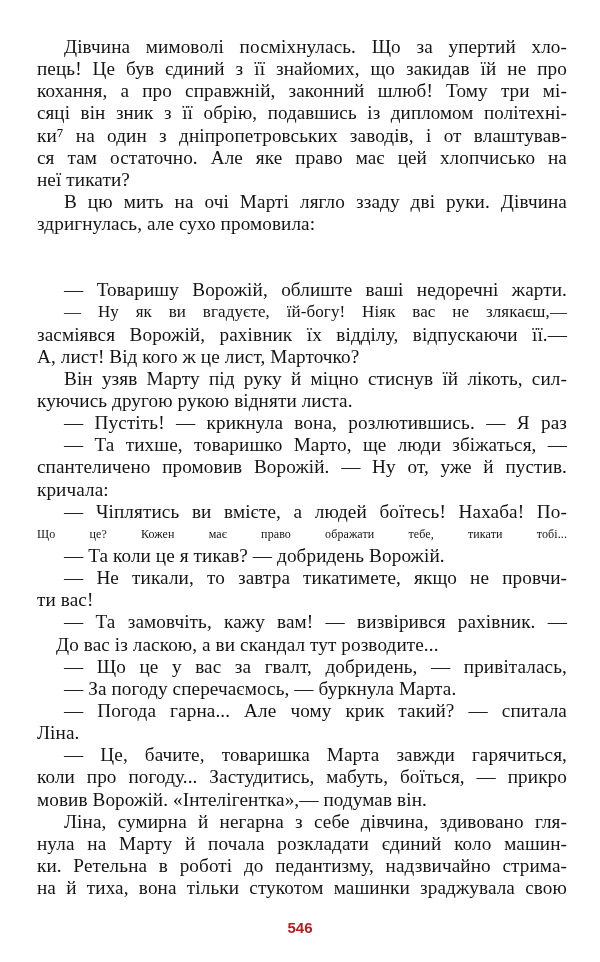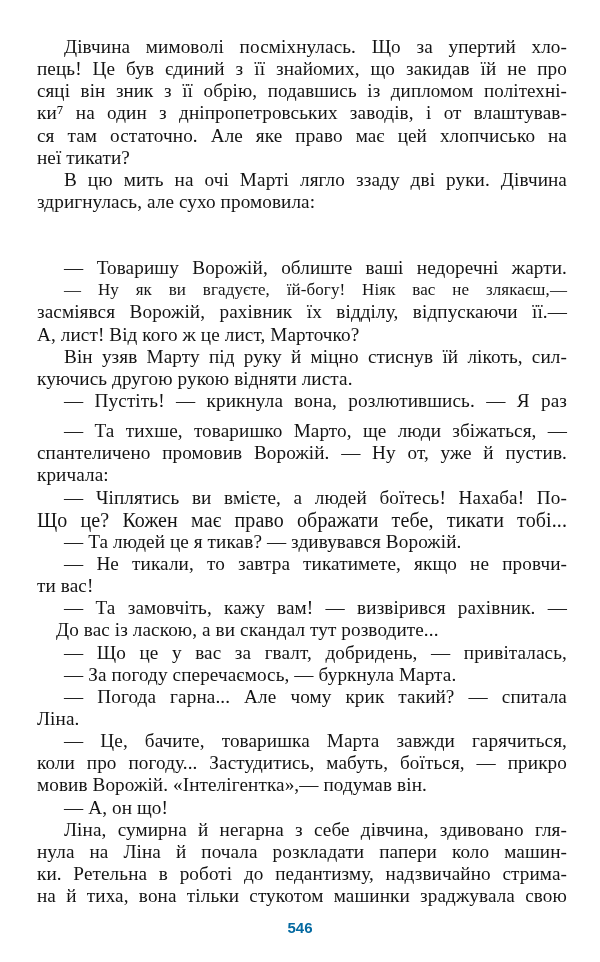--- a/index.html
+++ b/index.html
@@ -12,58 +12,58 @@
   .line {
     height: 22.15px; line-height: 22.15px;
     white-space: nowrap; text-align: justify; text-align-last: justify;
     letter-spacing: 0.1px;
   }
   .line.indent { padding-left: 27px; }
   .line.last { text-align-last: left; }
   .pagenum {
     position: absolute; left: 0; width: 600px; top: 919px; text-align: center;
     font-family: "Liberation Sans", "DejaVu Sans", sans-serif;
-    font-weight: bold; font-size: 15px; color: #0369a1;
+    font-weight: bold; font-size: 15px; color: #b91c1c;
   }
 </style>
 </head>
 <body>
 
 <div class="page" id="page">
     <div class="line indent" style="font-size: 19.2px;">Дівчина мимоволі посміхнулась. Що за упертий хло-</div>
     <div class="line" style="font-size: 19.2px;">пець! Це був єдиний з її знайомих, що закидав їй не про</div>
+    <div class="line" style="font-size: 19.2px;">кохання, а про справжній, законний шлюб! Тому три мі-</div>
     <div class="line" style="font-size: 19px;">сяці він зник з її обрію, подавшись із дипломом політехні-</div>
     <div class="line" style="font-size: 19.2px;">ки⁷ на один з дніпропетровських заводів, і от влаштував-</div>
     <div class="line" style="font-size: 19.2px;">ся там остаточно. Але яке право має цей хлопчисько на</div>
     <div class="line last" style="font-size: 19.2px;">неї тикати?</div>
     <div class="line indent" style="font-size: 19.2px;">В цю мить на очі Марті лягло ззаду дві руки. Дівчина</div>
     <div class="line last" style="font-size: 19.2px;">здригнулась, але сухо промовила:</div>
     <div class="line indent" style="font-size: 19.2px; margin-top: 44px;">— Товаришу Ворожій, облиште ваші недоречні жарти.</div>
     <div class="line indent" style="font-size: 17px;">— Ну як ви вгадуєте, їй-богу! Ніяк вас не злякаєш,—</div>
     <div class="line" style="font-size: 19.2px;">засміявся Ворожій, рахівник їх відділу, відпускаючи її.—</div>
     <div class="line last" style="font-size: 19.2px;">А, лист! Від кого ж це лист, Марточко?</div>
     <div class="line indent" style="font-size: 19.2px;">Він узяв Марту під руку й міцно стиснув їй лікоть, сил-</div>
     <div class="line last" style="font-size: 19.2px;">куючись другою рукою відняти листа.</div>
     <div class="line indent" style="font-size: 19.2px;">— Пустіть! — крикнула вона, розлютившись. — Я раз</div>
-    <div class="line indent" style="font-size: 19.2px; margin-top: 8px;">— Та тихше, товаришко Марто, ще люди збіжаться, —</div>
+    <div class="line indent" style="font-size: 19.2px;">— Та тихше, товаришко Марто, ще люди збіжаться, —</div>
     <div class="line" style="font-size: 19.2px;">спантеличено промовив Ворожій. — Ну от, уже й пустив.</div>
     <div class="line last" style="font-size: 19.2px;">кричала:</div>
     <div class="line indent" style="font-size: 19.2px;">— Чіплятись ви вмієте, а людей боїтесь! Нахаба! По-</div>
-    <div class="line" style="font-size: 20px;">Що це? Кожен має право ображати тебе, тикати тобі...</div>
-    <div class="line indent last" style="font-size: 19.2px;">— Та людей це я тикав? — здивувався Ворожій.</div>
+    <div class="line" style="font-size: 12px;">Що це? Кожен має право ображати тебе, тикати тобі...</div>
+    <div class="line indent last" style="font-size: 19.2px;">— Та коли це я тикав? — добридень Ворожій.</div>
     <div class="line indent" style="font-size: 19.2px;">— Не тикали, то завтра тикатимете, якщо не провчи-</div>
     <div class="line last" style="font-size: 19.2px;">ти вас!</div>
     <div class="line indent" style="font-size: 19.2px;">— Та замовчіть, кажу вам! — визвірився рахівник. —</div>
     <div class="line last" style="font-size: 19.2px; margin-left: 19px;">До вас із ласкою, а ви скандал тут розводите...</div>
     <div class="line indent" style="font-size: 19.2px;">— Що це у вас за гвалт, добридень, — привіталась,</div>
     <div class="line indent last" style="font-size: 19.2px;">— За погоду сперечаємось, — буркнула Марта.</div>
     <div class="line indent" style="font-size: 19.2px;">— Погода гарна... Але чому крик такий? — спитала</div>
     <div class="line last" style="font-size: 19.2px;">Ліна.</div>
     <div class="line indent" style="font-size: 19.2px;">— Це, бачите, товаришка Марта завжди гарячиться,</div>
     <div class="line" style="font-size: 19.2px;">коли про погоду... Застудитись, мабуть, боїться, — прикро</div>
     <div class="line last" style="font-size: 19.2px;">мовив Ворожій. «Інтелігентка»,— подумав він.</div>
-    <div class="line indent last" style="font-size: 19.2px;">— А, он що!</div>
     <div class="line indent" style="font-size: 19.2px;">Ліна, сумирна й негарна з себе дівчина, здивовано гля-</div>
-    <div class="line" style="font-size: 19.2px;">нула на Ліна й почала розкладати папери коло машин-</div>
+    <div class="line" style="font-size: 19.2px;">нула на Марту й почала розкладати єдиний коло машин-</div>
     <div class="line" style="font-size: 19.2px;">ки. Ретельна в роботі до педантизму, надзвичайно стрима-</div>
     <div class="line" style="font-size: 19.2px;">на й тиха, вона тільки стукотом машинки зраджувала свою</div>
   </div>
 <div class="pagenum">546</div>
 
 </body></html>

